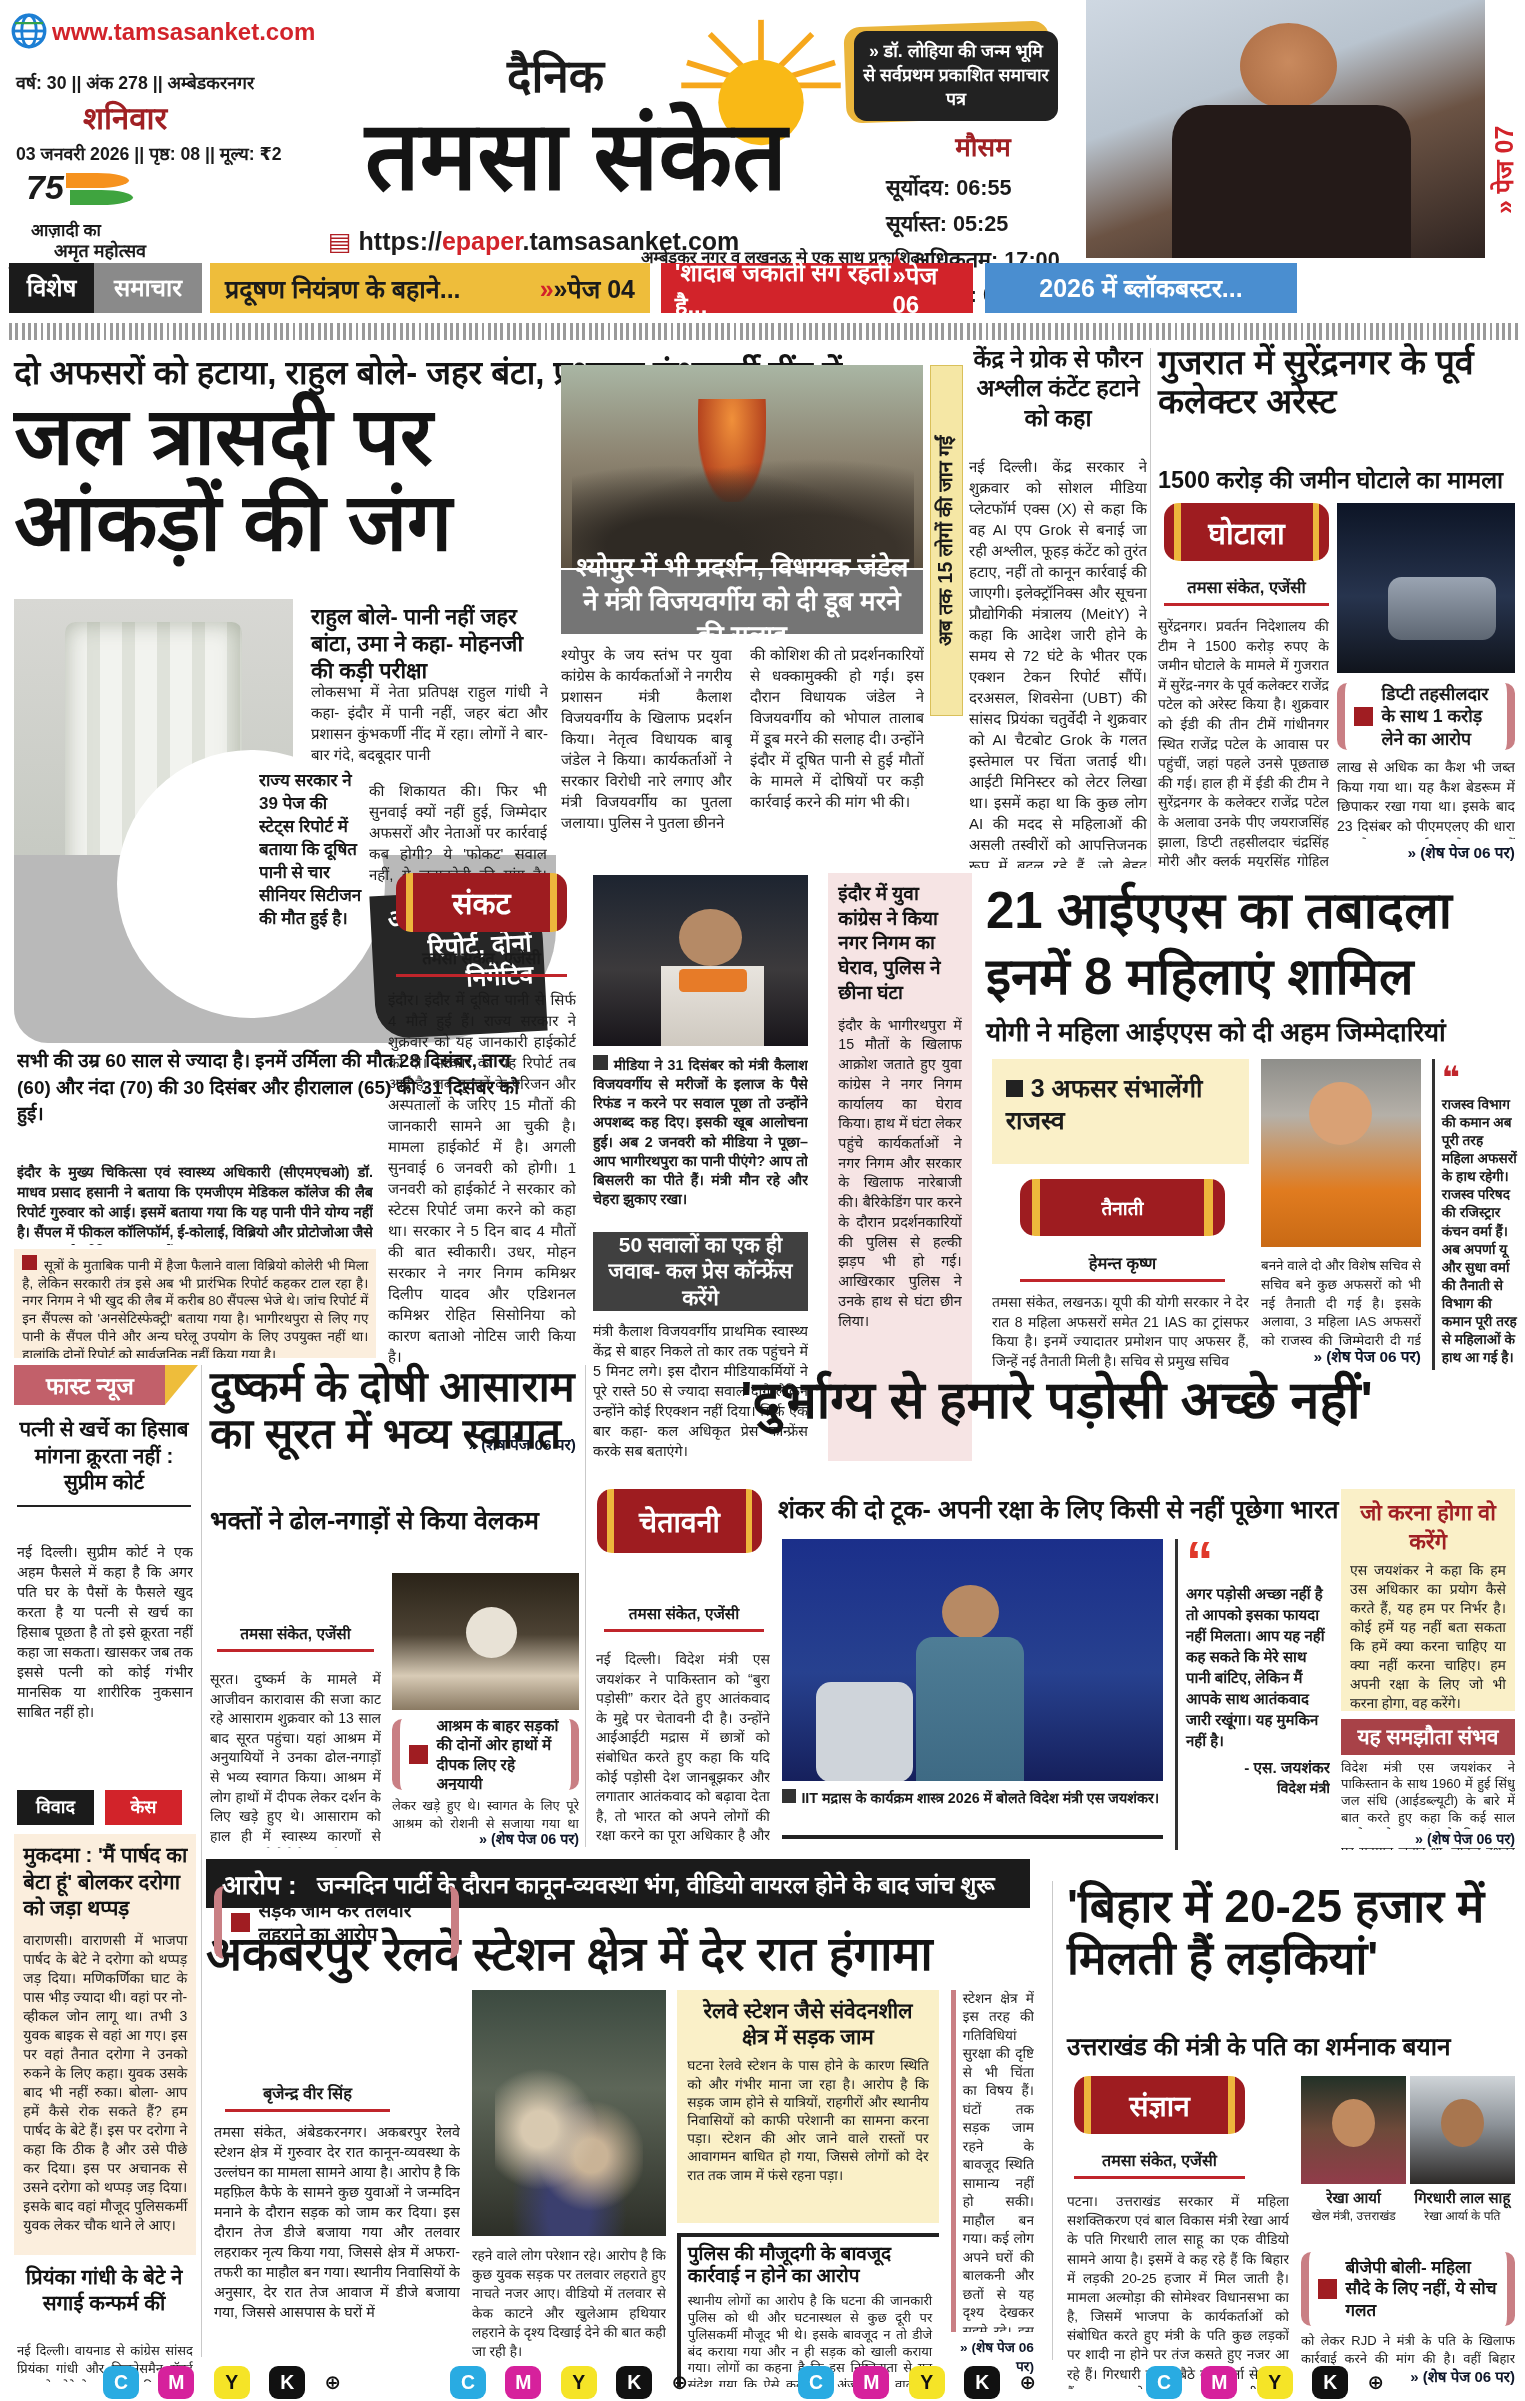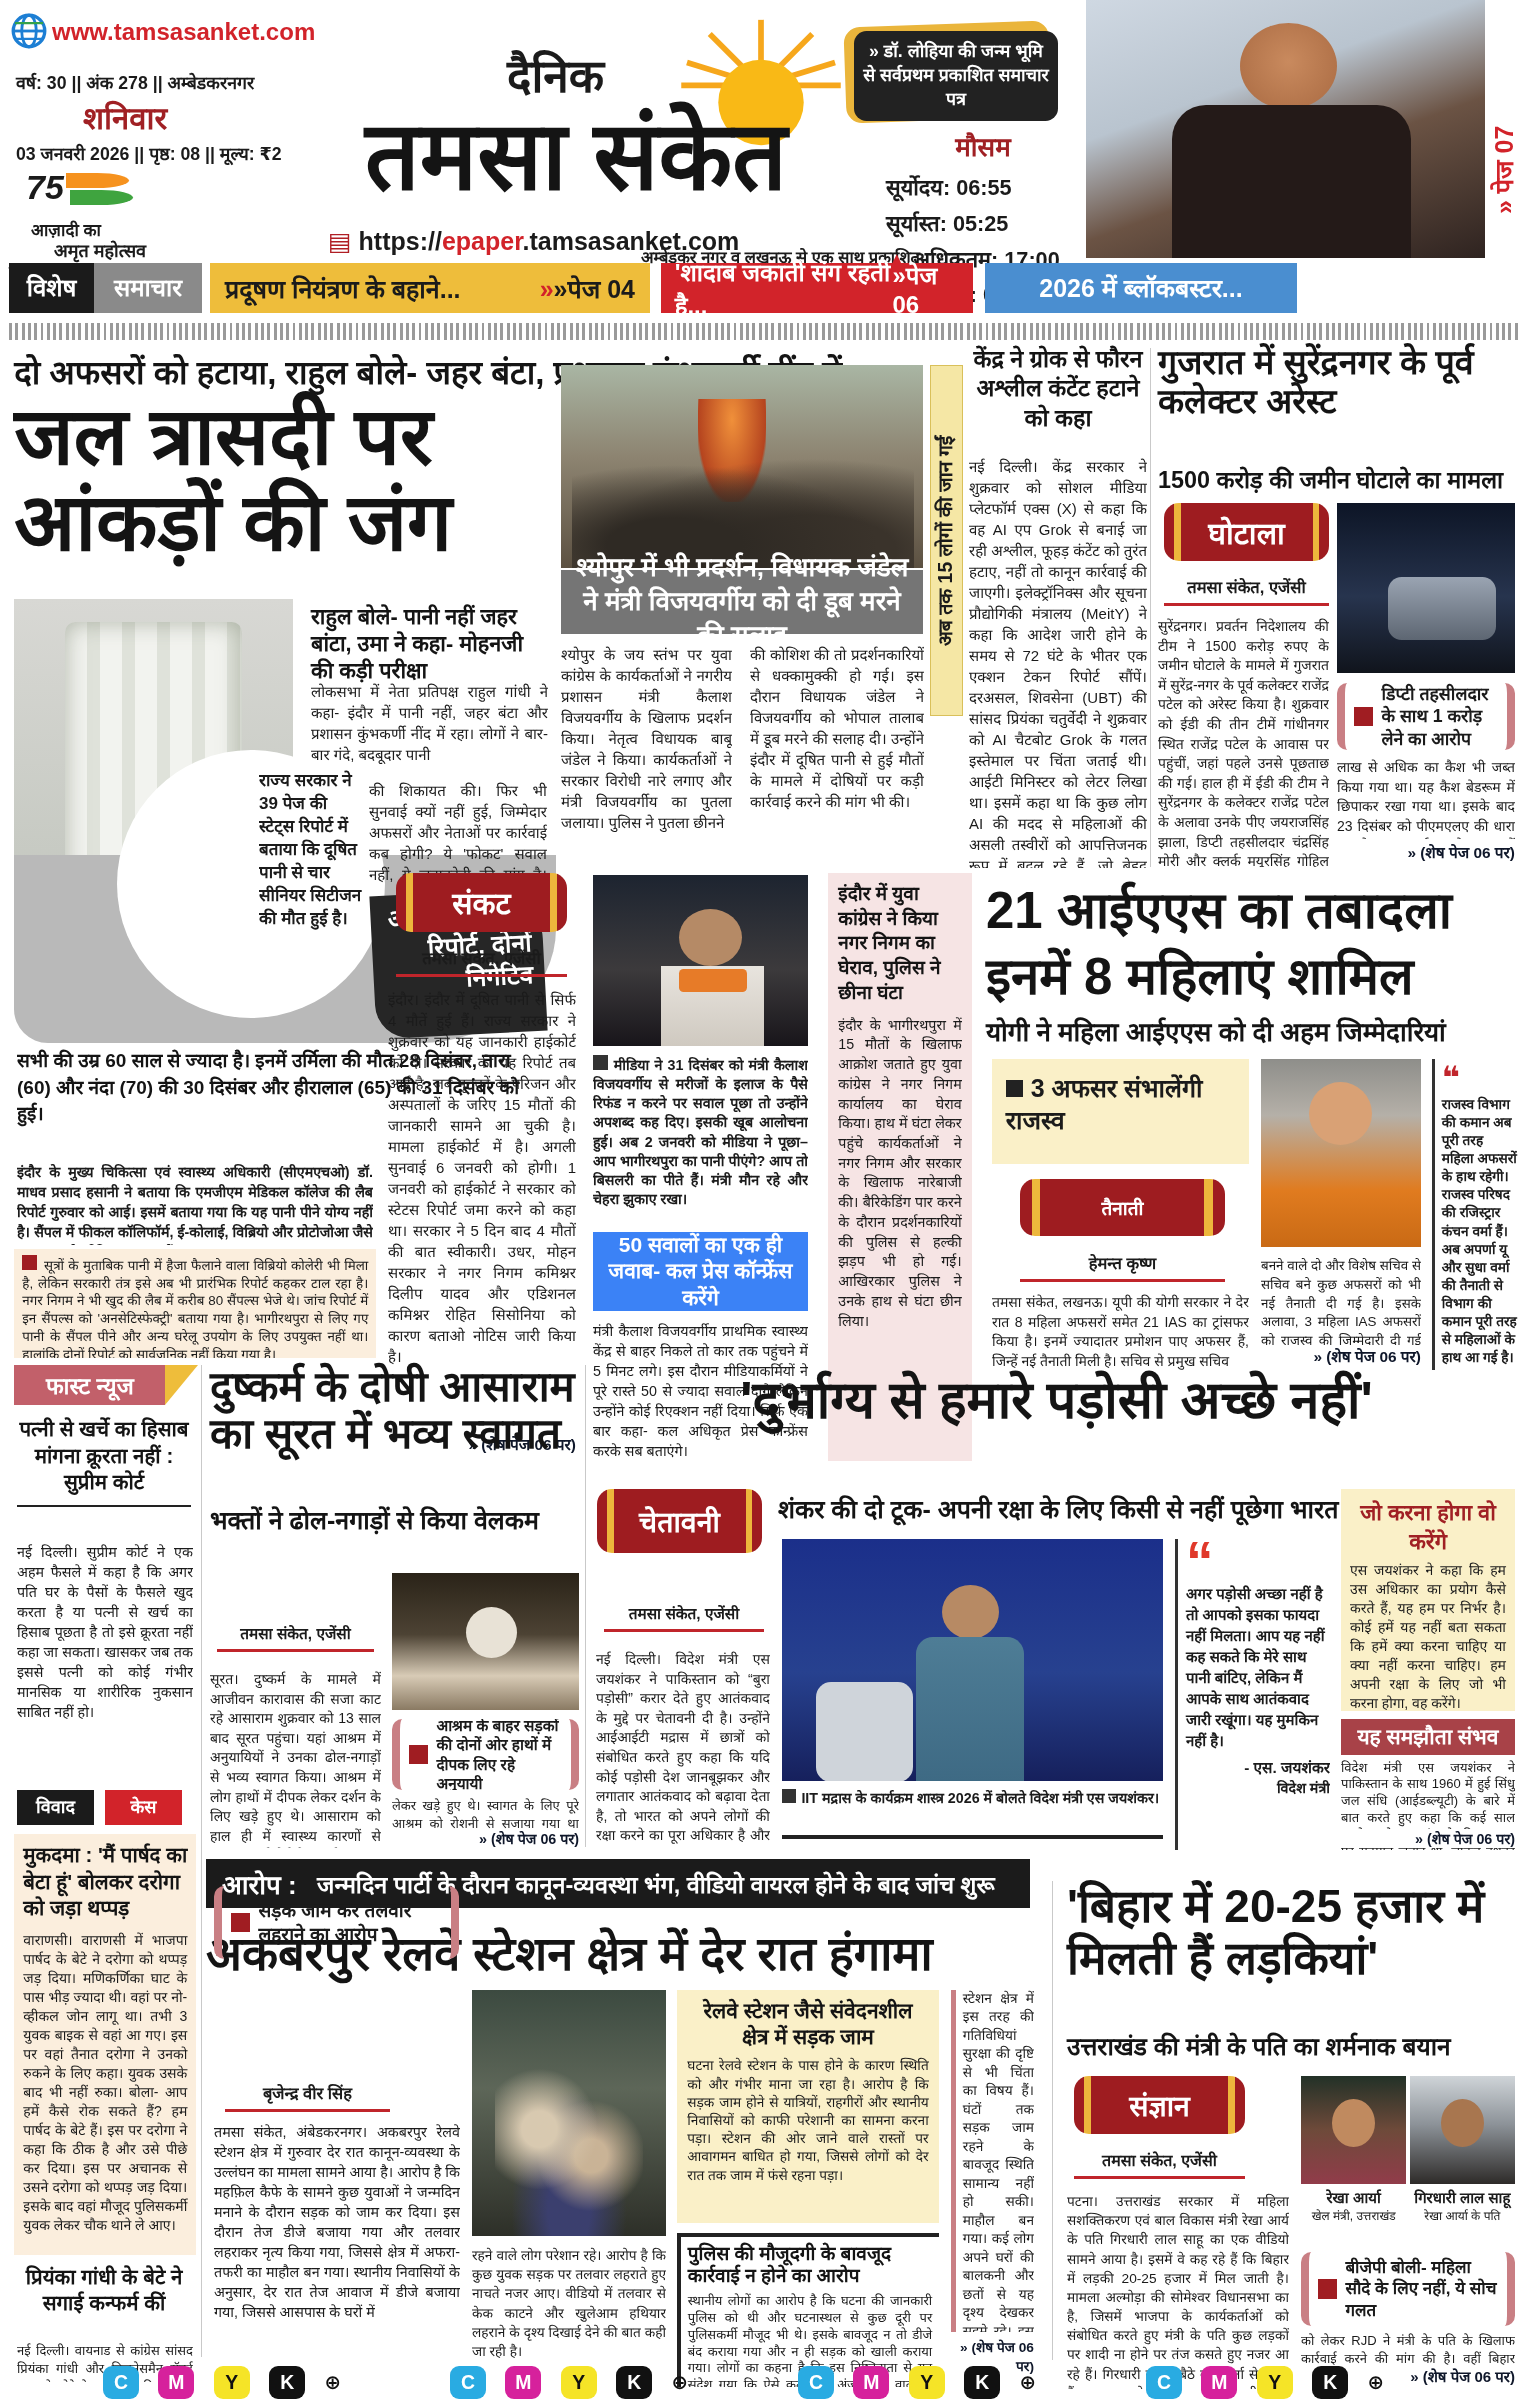--- a/index.html
+++ b/index.html
@@ -19,21 +19,21 @@
   .photo{background:#888;overflow:hidden;}
   .cap-band{background:#757575;color:#fff;font-weight:bold;display:flex;align-items:center;justify-content:center;text-align:center;}
   .quote-box{border-left:8px solid #c97f84;border-right:8px solid #c97f84;border-radius:10.3px;
              display:flex;align-items:center;gap:8px;padding:5.7px 9px;font-weight:bold;overflow:hidden;}
   .qsq{width:19.4px;height:19.4px;background:#a01d22;flex:0 0 auto;}
   .vtext{writing-mode:vertical-rl;transform:rotate(180deg);}
   .dotband{background:repeating-linear-gradient(90deg,#9a9a9a 0 2.9px,#ffffff 2.9px 6.3px);}
   .cream{background:#fbeedd;}
   .ybox{background:#faf0c8;}
   .pinkbox{background:#f6e4e4;}
-  .graybox{background:#3b82f6;color:#fff;font-weight:bold;display:flex;align-items:center;justify-content:center;text-align:center;}
+  .graybox{background:#404040;color:#fff;font-weight:bold;display:flex;align-items:center;justify-content:center;text-align:center;}
   .cmyk{display:flex;gap:19.4px;align-items:center;}
   .cmyk span{width:36px;height:33px;border-radius:9px;display:flex;align-items:center;justify-content:center;
              font-weight:bold;font-size:19.4px;}
   .reg{font-size:36px;line-height:33px;color:#111;}
   .swatchC{background:#29abe2;color:#fff;} .swatchM{background:#d6219c;color:#fff;}
   .swatchY{background:#f5e427;color:#111;} .swatchK{background:#111;color:#fff;}
   .morelink{font-weight:bold;font-size:15.4px;text-align:right;color:#0f172a;}
   .bullet-sq{display:inline-block;width:15px;height:15px;background:#a01d22;margin-right:6.8px;}
 </style>
 </head>

